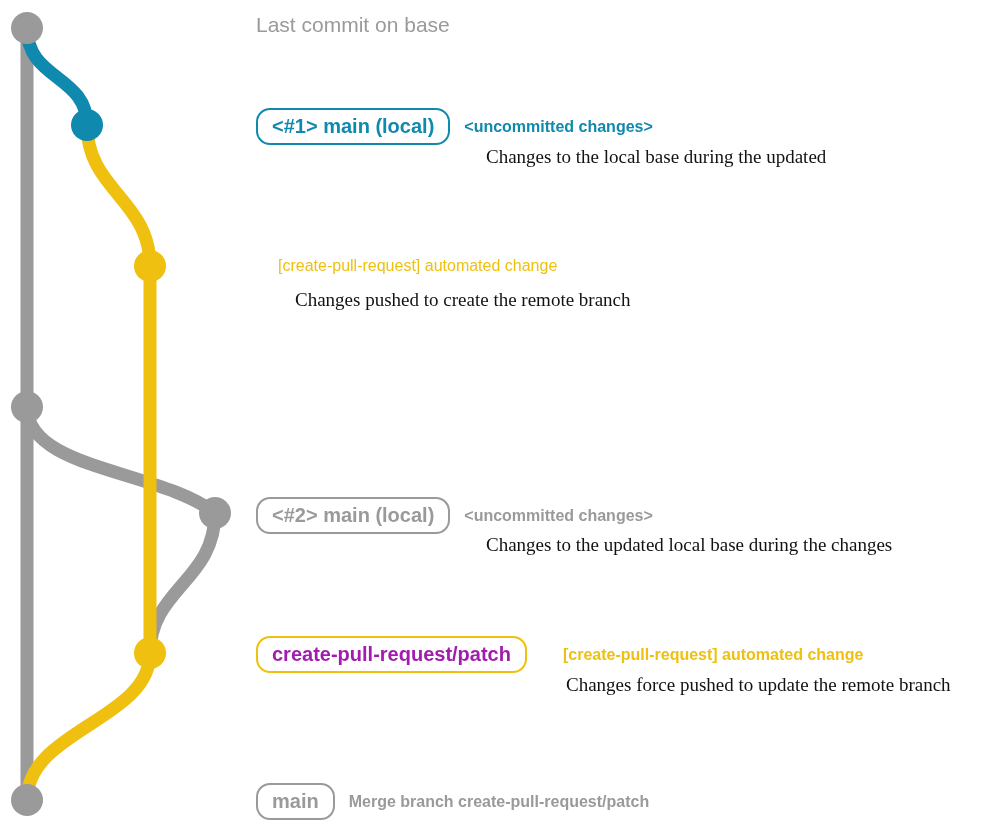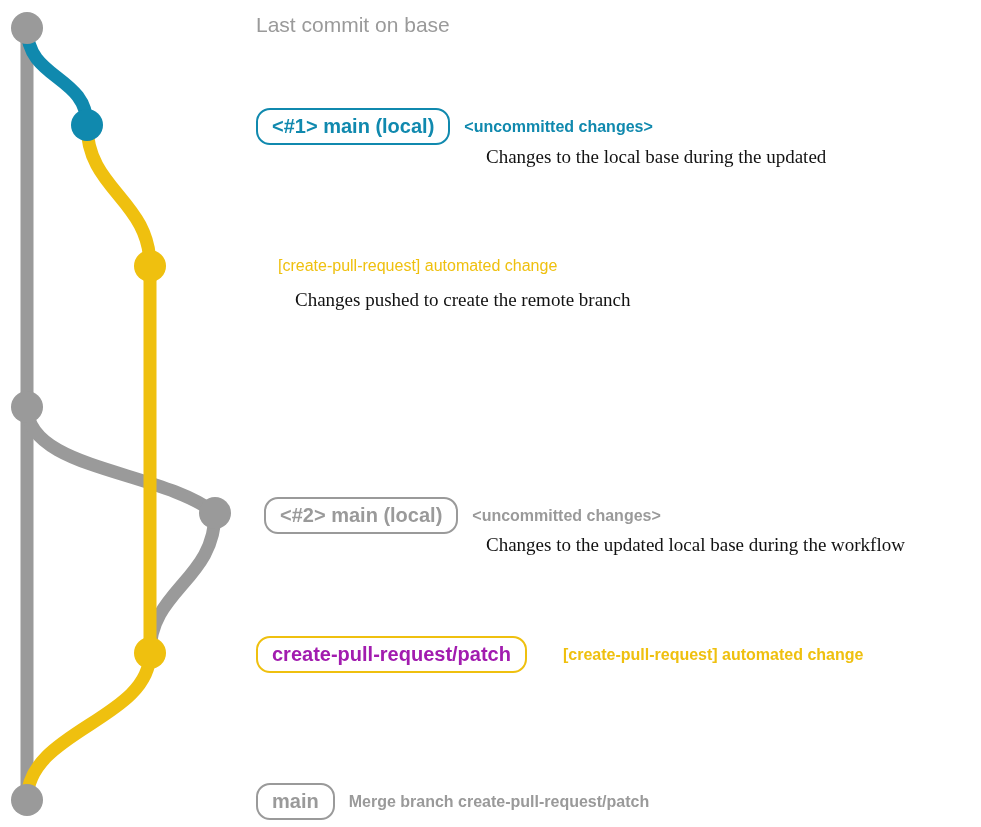--- a/index.html
+++ b/index.html
@@ -120,32 +120,33 @@
     <span class="pill blue">&lt;#1&gt; main (local)</span>
     <span class="gap" style="width:14px;"></span>
     <span class="subject blue">&lt;uncommitted changes&gt;</span>
   </div>
   <div class="note" style="left:486px; top:146px;">Changes to the local base during the updated</div>
 
   <div class="subject yellow" style="position:absolute; left:256px; top:254px;">[create-pull-request] automated change</div>
   <div class="note" style="left:271px; top:289px;margin-left:24px;">Changes pushed to create the remote branch</div>
 
 
-  <div class="row" style="left:256px; top:497px;margin-left:8px;">
+  <div class="row" style="left:256px; top:497px;">
     <span class="pill gray">&lt;#2&gt; main (local)</span>
     <span class="gap" style="width:14px;"></span>
     <span class="subject gray">&lt;uncommitted changes&gt;</span>
   </div>
-  <div class="note" style="left:486px; top:534px;">Changes to the updated local base during the workflow</div>
+  <div class="note" style="left:486px; top:534px;">Changes to the updated local base during the changes</div>
 
   <div class="row" style="left:256px; top:636px;">
     <span class="pill yellow">create-pull-request/patch</span>
     <span class="gap" style="width:14px;"></span>
     <span class="subject yellow">[create-pull-request] automated change</span>
   </div>
+  <div class="note" style="left:566px; top:674px;">Changes force pushed to update the remote branch</div>
 
   <div class="row" style="left:256px; top:783px;">
     <span class="pill gray">main</span>
     <span class="gap" style="width:14px;"></span>
     <span class="subject gray">Merge branch create-pull-request/patch</span>
   </div>
 
 </div>
 
 </body></html>

